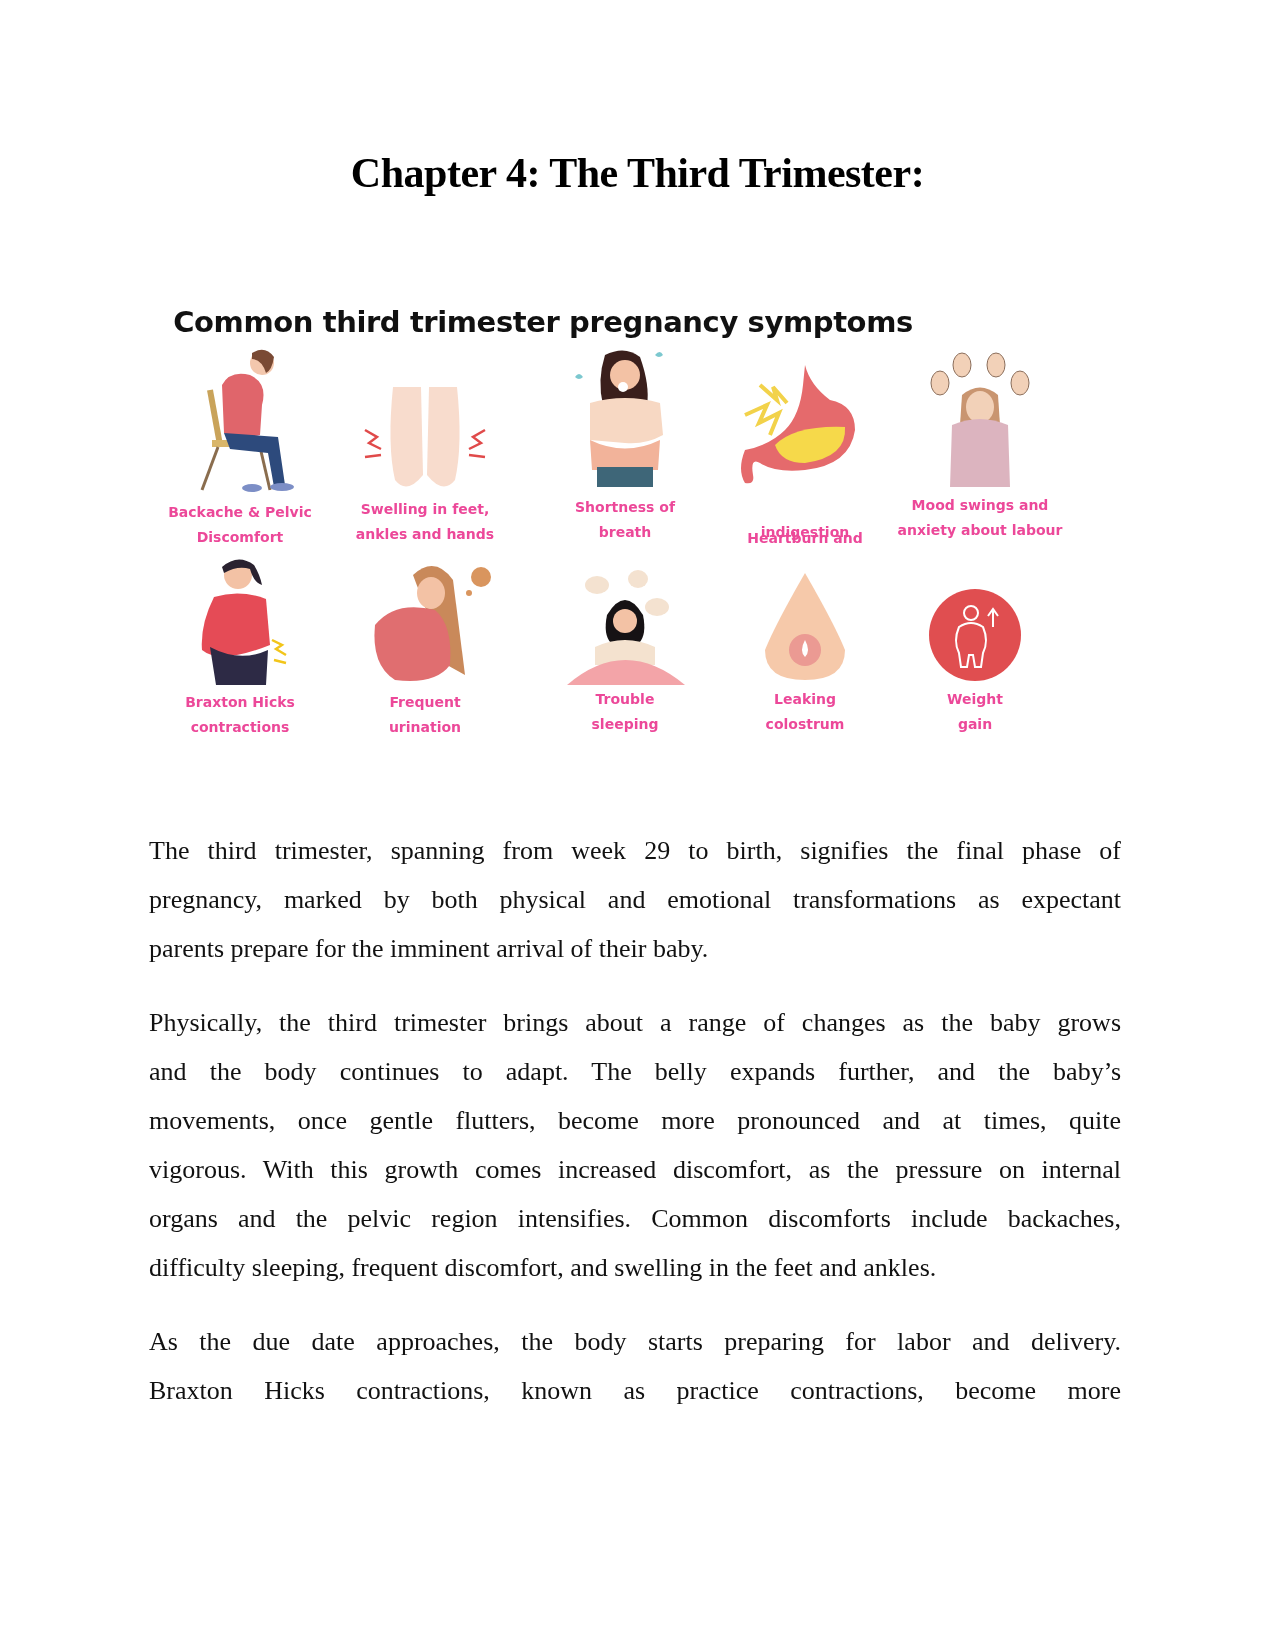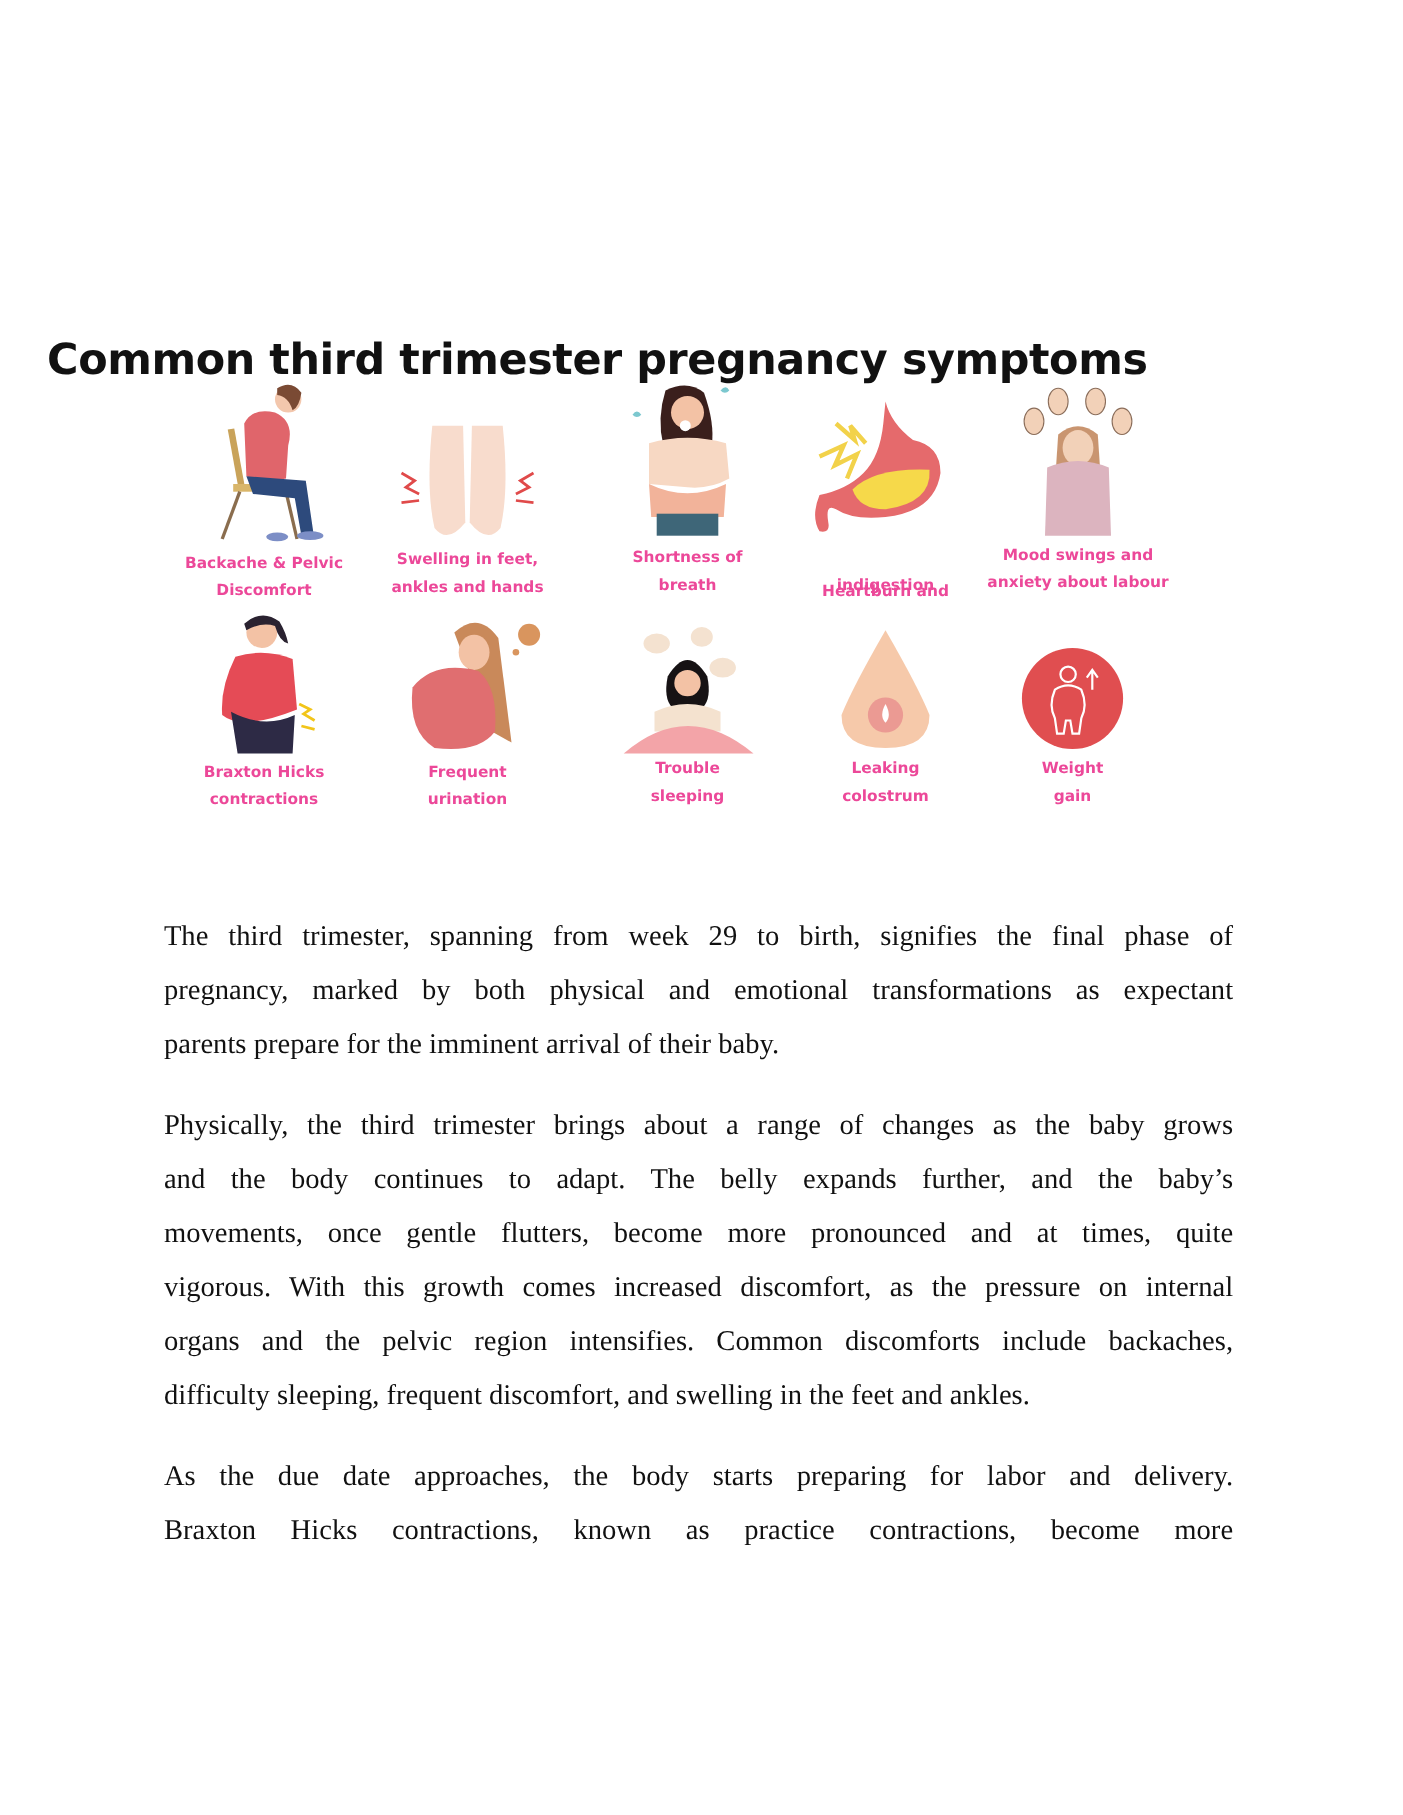--- a/index.html
+++ b/index.html
@@ -7,21 +7,21 @@
   .page { position: absolute; left: 0; top: 0; width: 1275px; height: 1650px; background: #fff; }
   .title {
     position: absolute; left: 0; width: 1275px; text-align: center;
     font-family: "Liberation Serif", "DejaVu Serif", serif; font-weight: bold;
     font-size: 42px; color: #000; line-height: 1; letter-spacing: -0.5px;
   }
   .t1 { top: 152px; }
   .t2 { top: 224px; }
   .infographic-title {
     position: absolute; left: 0; width: 1086px; top: 305px; text-align: center;
-    font-family: "DejaVu Sans", sans-serif; font-weight: bold; font-size: 39px;
+    font-family: "DejaVu Sans", sans-serif; font-weight: bold; font-size: 29px;
     color: #111; letter-spacing: -0.4px;
   }
   .item { position: absolute; width: 180px; text-align: center; }
   .item .art { position: absolute; left: 0; top: 0; width: 180px; height: 150px; }
   .item .cap {
     position: absolute; left: -20px; width: 220px;
     font-family: "DejaVu Sans", sans-serif; font-weight: bold; font-size: 14px;
     color: #ec4899; line-height: 25px; text-align: center;
   }
   .body-line {
@@ -30,20 +30,21 @@
     color: #111; line-height: 30px; white-space: nowrap;
     text-align: justify; text-align-last: justify;
   }
   .body-line.last { text-align-last: left; }
 </style>
 </head>
 <body>
 
 <div class="page">
 
+  <div class="title t1">Chapter 4: The Third Trimester:</div>
 
   <div class="infographic-title">Common third trimester pregnancy symptoms</div>
 
   <div class="item" style="left:150px; top:345px;">
     <svg class="art" viewBox="0 0 180 150">
       <line x1="60" y1="45" x2="70" y2="100" stroke="#c9a35a" stroke-width="6"></line>
       <rect x="62" y="95" width="55" height="7" fill="#d9b66a"></rect>
       <line x1="68" y1="102" x2="52" y2="145" stroke="#8a6d4e" stroke-width="3"></line>
       <line x1="110" y1="102" x2="120" y2="145" stroke="#8a6d4e" stroke-width="3"></line>
       <path d="M72 40 Q80 25 100 30 Q118 38 112 60 L110 90 Q90 95 74 88 Z" fill="#e0656b"></path>

